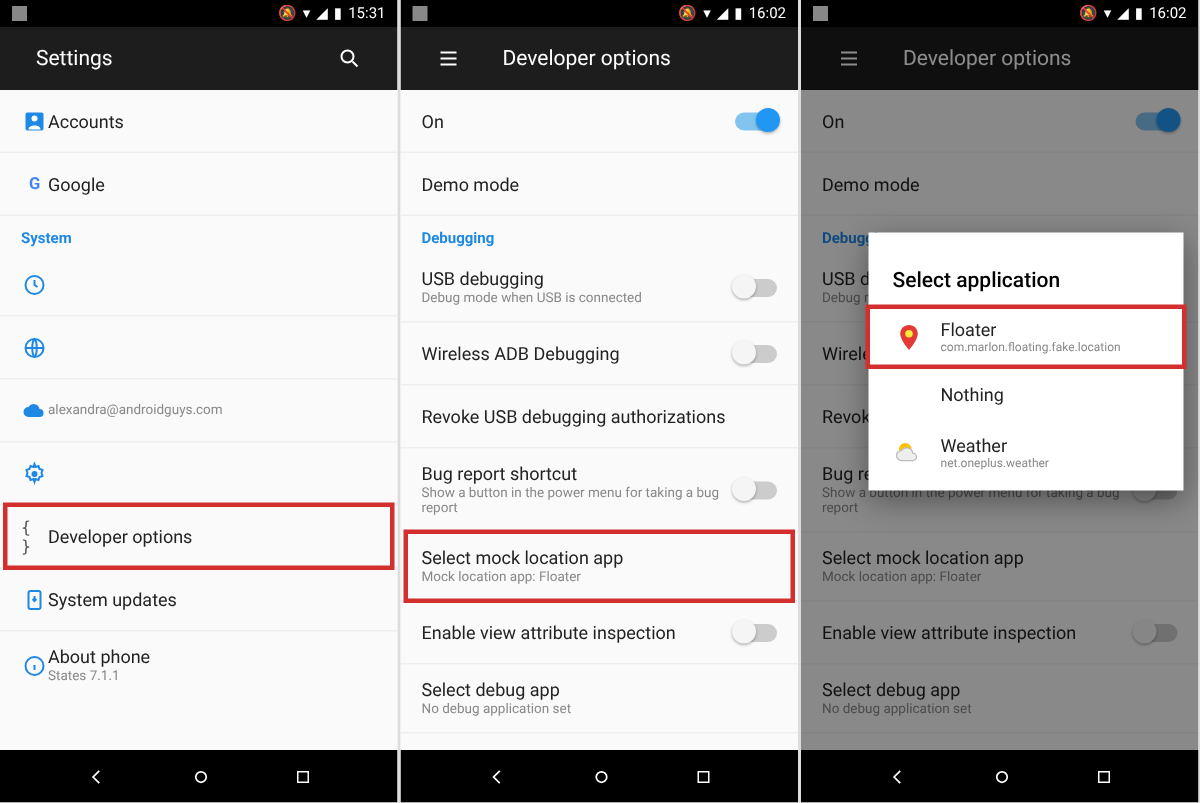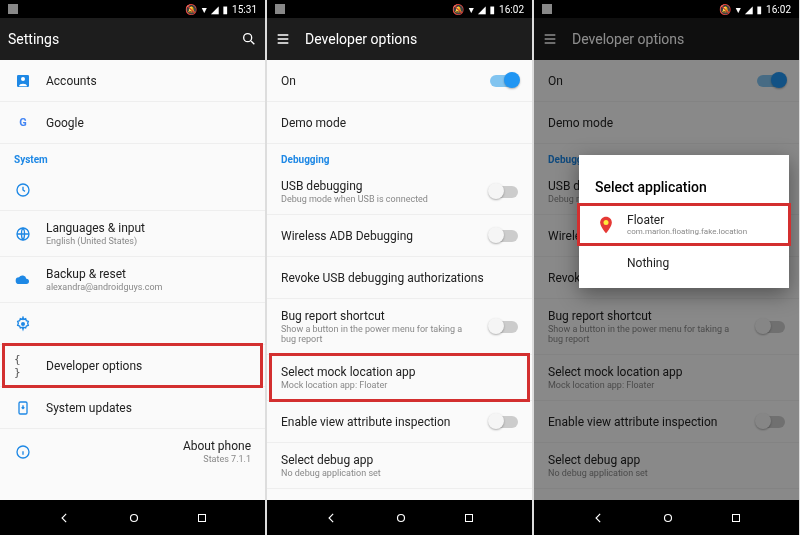--- a/index.html
+++ b/index.html
@@ -1,25 +1,25 @@
 <!DOCTYPE html>
 <html><head>
 <meta charset="utf-8">
 <style>
   * { box-sizing: border-box; margin: 0; padding: 0; }
   body { font-family: Roboto, Arial, sans-serif; background: #ddd; width: 800px; height: 535px; display: flex; gap: 2px; }
   .panel { width: 265px; height: 535px; background: #fafafa; display: flex; flex-direction: column; font-size: 11px; position: relative; overflow: hidden; }
   .statusbar { height: 18px; background: #000; color: #fff; display: flex; justify-content: flex-end; align-items: center; padding: 0 8px; gap: 4px; font-size: 10px; }
   .statusbar .gallery-ic { margin-right: auto; width: 10px; height: 10px; background: #888; }
-  .appbar { height: 42px; background: #1d1d1d; color: #fff; display: flex; align-items: center; padding: 0 8px; gap: 14px; font-size: 14px; }
+  .appbar { height: 42px; background: #1d1d1d; color: #fff; display: flex; align-items: center; padding: 0 24px; gap: 28px; font-size: 14px; }
   .appbar .title { flex: 1; }
   .content { flex: 1; overflow: hidden; background: #fafafa; }
   .section-label { color: #1e88e5; font-size: 10px; padding: 10px 14px 4px; font-weight: 700; }
-  .row { display: flex; align-items: center; padding: 10px 14px; min-height: 42px; border-bottom: 1px solid #eee; gap: 14px; position: relative; }
-  .row.noborder { border-bottom: none; text-align: right; }
+  .row { display: flex; align-items: center; padding: 10px 14px; min-height: 42px; border-bottom: 1px solid #eee; position: relative; }
+  .row.noborder { border-bottom: none; }
   .row .txt { flex: 1; }
   .row .t { font-size: 12px; color: #222; }
   .row .s { font-size: 9px; color: #888; margin-top: 1px; }
   .row.disabled .t, .row.disabled .s { color: #bbb; }
   .ic { width: 18px; height: 18px; display: flex; align-items: center; justify-content: center; color: #1e88e5; }
   .switch { width: 28px; height: 12px; background: #81c4f0; border-radius: 10px; position: relative; }
   .switch::after { content: ''; position: absolute; right: -2px; top: -3px; width: 16px; height: 16px; background: #2196f3; border-radius: 50%; box-shadow: 0 1px 2px rgba(0,0,0,.3); }
   .switch-off { width: 28px; height: 12px; background: #ccc; border-radius: 10px; position: relative; }
   .switch-off::after { content: ''; position: absolute; left: -2px; top: -3px; width: 16px; height: 16px; background: #f5f5f5; border-radius: 50%; box-shadow: 0 1px 2px rgba(0,0,0,.3); }
   .hl { position: absolute; border: 3px solid #d32f2f; pointer-events: none; }
@@ -83,33 +83,28 @@
           </svg>
         </span>
     </div>
     <div class="row">
       <span class="ic">
           <svg width="16" height="16" viewBox="0 0 24 24" fill="none" stroke="#1e88e5" stroke-width="2">
             <circle cx="12" cy="12" r="9"></circle>
             <path d="M3 12h18M12 3c3 3 3 15 0 18M12 3c-3 3-3 15 0 18"></path>
           </svg>
         </span>
-      <div class="txt">
-          <div class="t">Languages &amp; input</div>
-          <div class="s">English (United States)</div>
-        </div>
     </div>
     <div class="row">
       <span class="ic">
           <svg width="16" height="16" viewBox="0 0 24 24" fill="#1e88e5">
             <path d="M6 18a5 5 0 010-10 6 6 0 0111 2 4 4 0 010 8H6z"></path>
           </svg>
         </span>
       <div class="txt">
-          <div class="t">Backup &amp; reset</div>
           <div class="s">alexandra@androidguys.com</div>
         </div>
     </div>
     <div class="row">
       <span class="ic">
           <svg width="16" height="16" viewBox="0 0 24 24" fill="#1e88e5">
             <circle cx="12" cy="12" r="3"></circle>
             <path d="M12 2l1 3 3-1 1 3 3 1-1 3 1 3-3 1-1 3-3-1-1 3-1-3-3 1-1-3-3-1 1-3-1-3 3-1 1-3 3 1z" fill="none" stroke="#1e88e5" stroke-width="2"></path>
           </svg>
         </span>
@@ -375,14 +370,26 @@
           <div class="ds">com.marlon.floating.fake.location</div>
         </div>
       <div class="hl" style="left:-2px;right:-2px;top:-2px;bottom:-2px"></div>
     </div>
     <div class="dlg-row">
       <div class="dlg-ic"></div>
       <div>
           <div class="dt">Nothing</div>
         </div>
     </div>
+    <div class="dlg-row">
+      <div class="dlg-ic">
+          <svg width="20" height="20" viewBox="0 0 24 24">
+            <circle cx="9" cy="9" r="5" fill="#ffc107"></circle>
+            <path d="M6 18a4 4 0 010-8 5 5 0 019 2 3 3 0 010 6H6z" fill="#eee" stroke="#bbb"></path>
+          </svg>
+        </div>
+      <div>
+          <div class="dt">Weather</div>
+          <div class="ds">net.oneplus.weather</div>
+        </div>
+    </div>
   </div>
 </div>
 
 </body></html>

